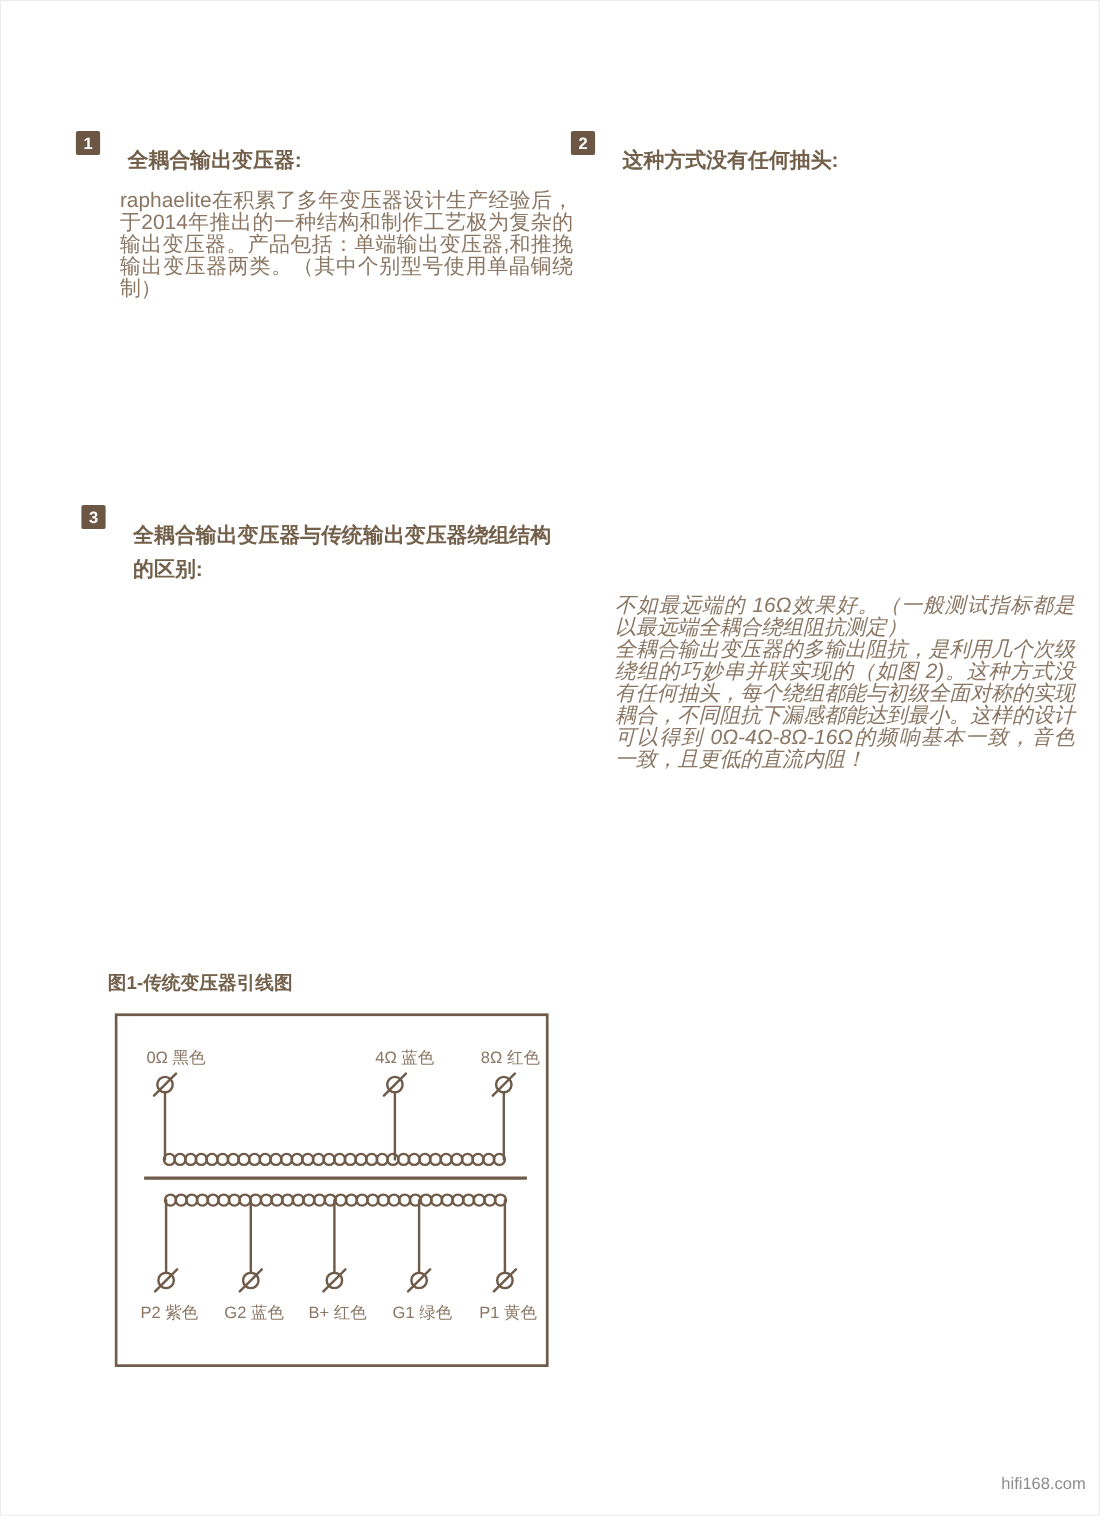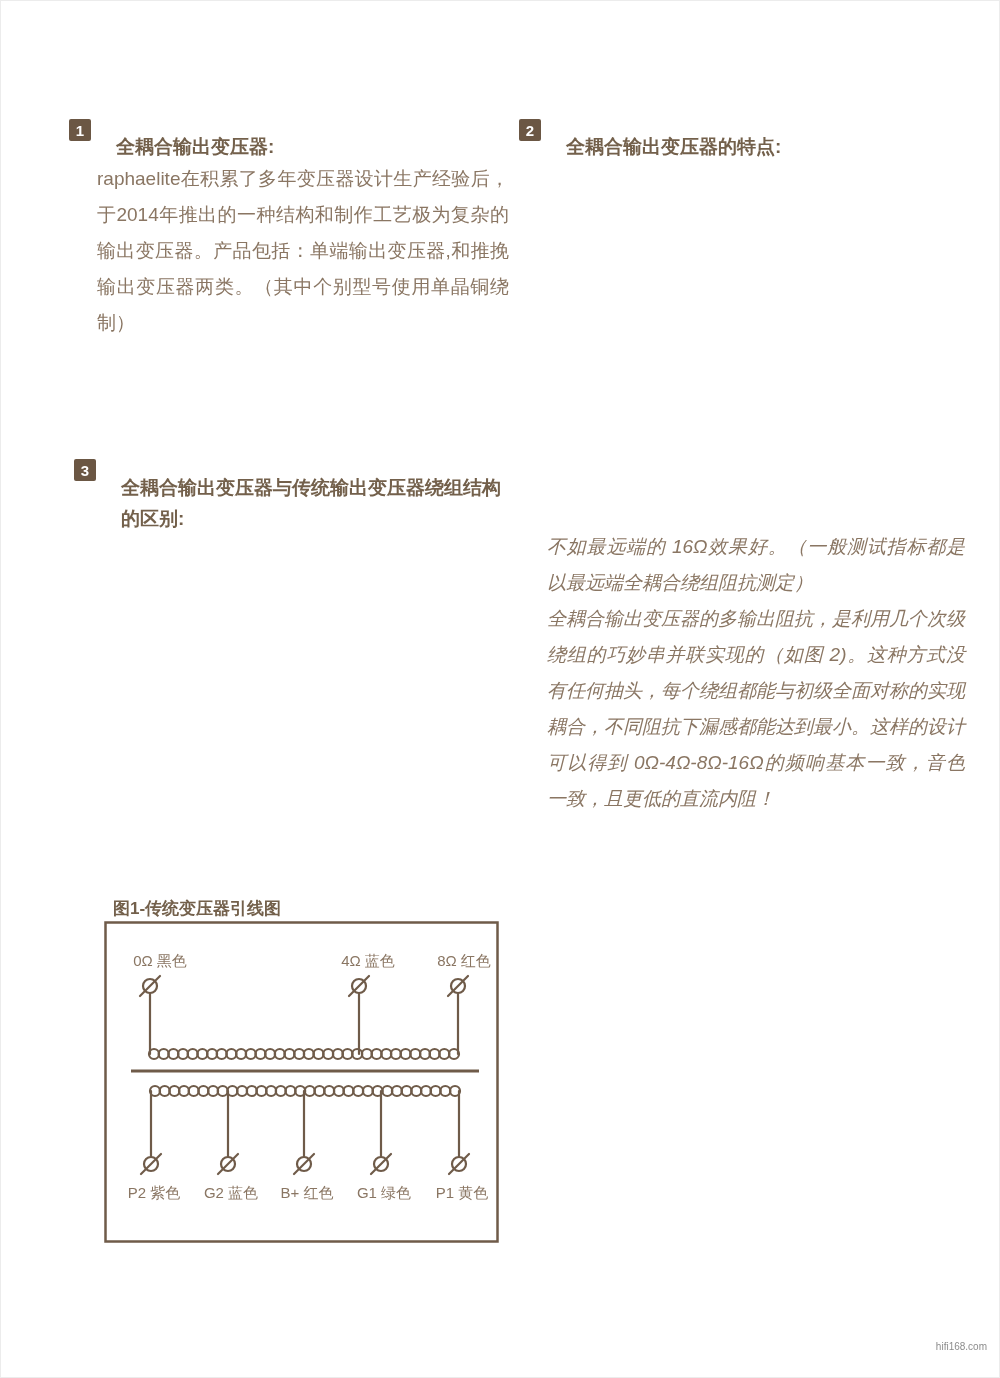--- a/index.html
+++ b/index.html
@@ -24,59 +24,59 @@
     display:flex;align-items:center;justify-content:center;
     border-radius:2px;
   }
   .sec-title{
     margin:16px;
     font-size:19px;font-weight:bold;
     line-height:30px;
     color:var(--heading,#73604b);
   }
   .body{
-    margin:0;
-    font-size:19px;line-height:36px;
+    margin:12px;
+    font-size:19px;line-height:20px;
     text-align:justify;
     color:var(--text,#8a7663);
   }
   .pre{white-space:pre-line;font-style:italic;}
   .fig-caption{
-    margin:16px;
+    margin:1px;
     font-size:17px;font-weight:bold;
     color:var(--heading,#73604b);
   }
   svg.diagram{color:var(--line,#6f5b49);display:block;}
   svg.diagram .wire{fill:none;stroke:currentColor;stroke-width:2.2;stroke-linecap:round;}
   svg.diagram .frame{fill:none;stroke:currentColor;stroke-width:2.5;}
   svg.diagram .core{stroke:currentColor;stroke-width:3;}
   svg.diagram .coil circle{fill:none;stroke:currentColor;stroke-width:2.2;}
   svg.diagram text{
     font-family:"Liberation Sans","DejaVu Sans",sans-serif;
     font-size:15px;fill:var(--text,#7d6953);
   }
   .watermark{
-    font-size:10px;
+    font-size:15px;
     color:var(--watermark,#8c8c8c);
   }
 </style>
 </head>
 <body>
 
 <div class="page" style="--text: #8a7663; --heading: #73604b; --badge-bg: #6b5744; --badge-text: #ffffff; --line: #6f5b49; --watermark: #8c8c8c;">
 
   <div class="abs sec-header" style="left:68px;top:115px;width:440px">
     <div class="badge">1</div>
     <h2 class="sec-title">全耦合输出变压器:</h2>
   </div>
   <p class="abs body" style="left:96px;top:160px;width:412px">raphaelite在积累了多年变压器设计生产经验后，于2014年推出的一种结构和制作工艺极为复杂的输出变压器。产品包括：单端输出变压器,和推挽输出变压器两类。（其中个别型号使用单晶铜绕制）</p>
 
   <div class="abs sec-header" style="left:518px;top:115px;width:450px">
     <div class="badge">2</div>
-    <h2 class="sec-title">全耦合输出变压器的特点:</h2>
+    <h2 class="sec-title">这种方式没有任何抽头:</h2>
   </div>
 
   <div class="abs sec-header" style="left:73px;top:455px;width:460px">
     <div class="badge">3</div>
     <h2 class="sec-title" style="line-height:31px">全耦合输出变压器与传统输出变压器绕组结构的区别:</h2>
   </div>
   <p class="abs body pre" style="left:546px;top:528px;width:418px">不如最远端的 16Ω效果好。（一般测试指标都是以最远端全耦合绕组阻抗测定）
 全耦合输出变压器的多输出阻抗，是利用几个次级绕组的巧妙串并联实现的（如图 2)。这种方式没有任何抽头，每个绕组都能与初级全面对称的实现耦合，不同阻抗下漏感都能达到最小。这样的设计可以得到 0Ω-4Ω-8Ω-16Ω的频响基本一致，音色一致，且更低的直流内阻！</p>
 
   <p class="abs fig-caption" style="left:96px;top:880px">图1-传统变压器引线图</p>

